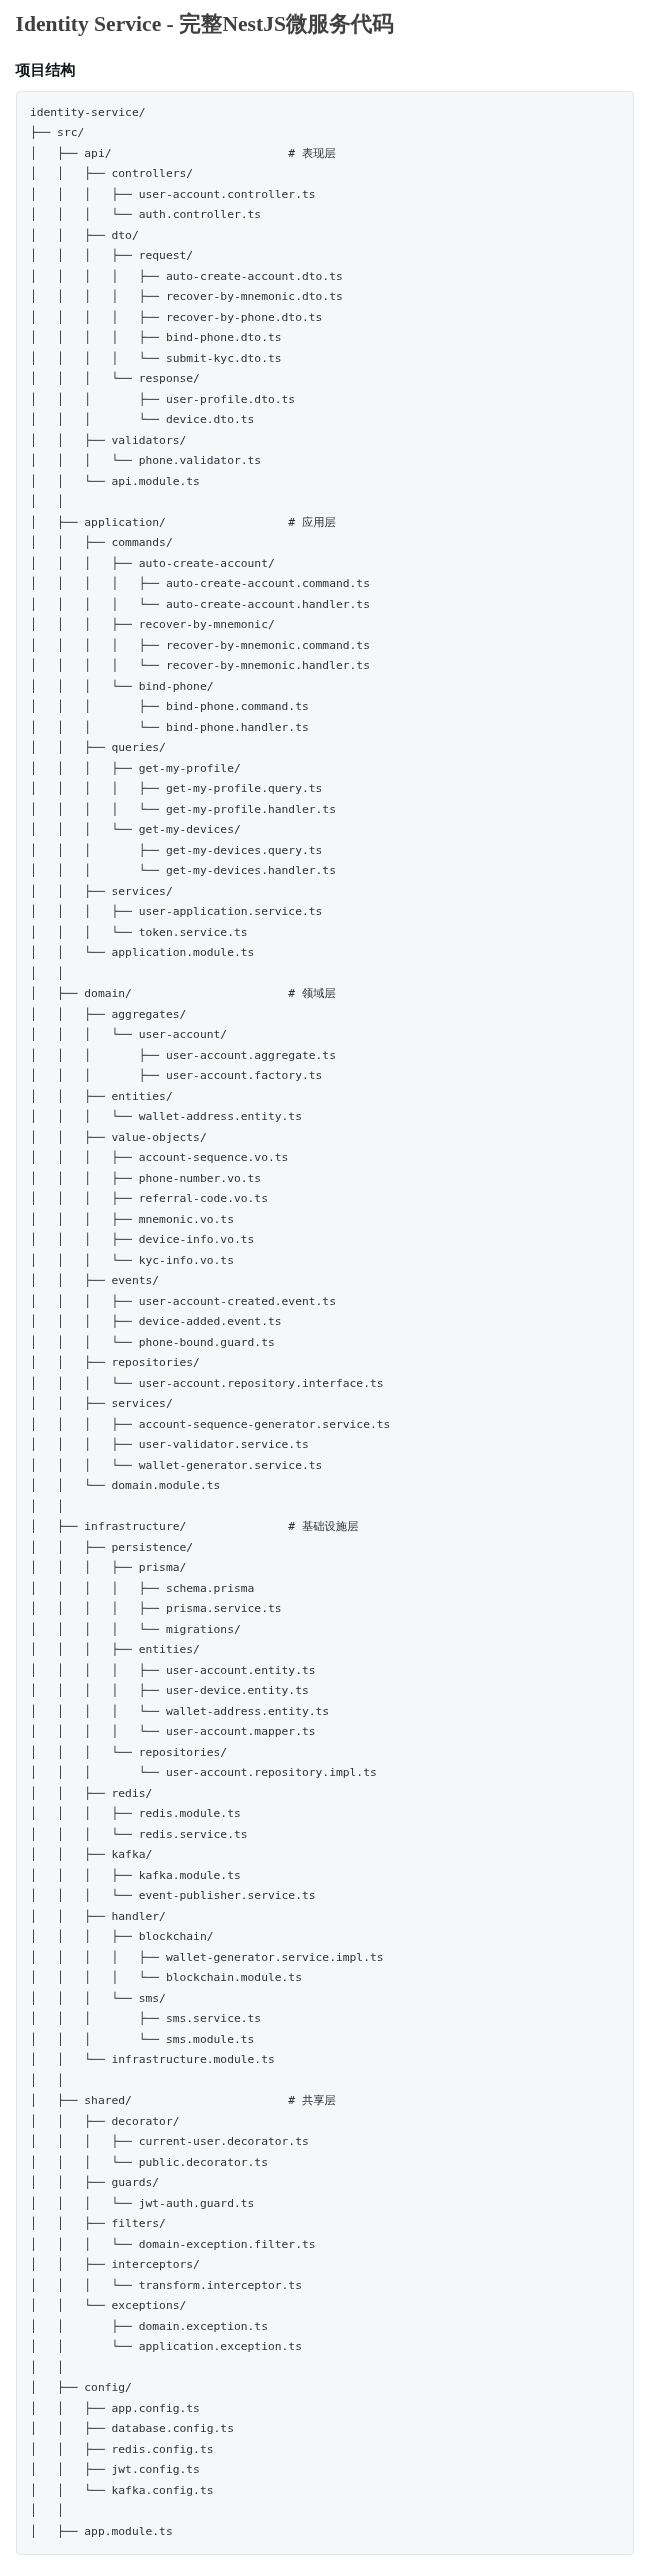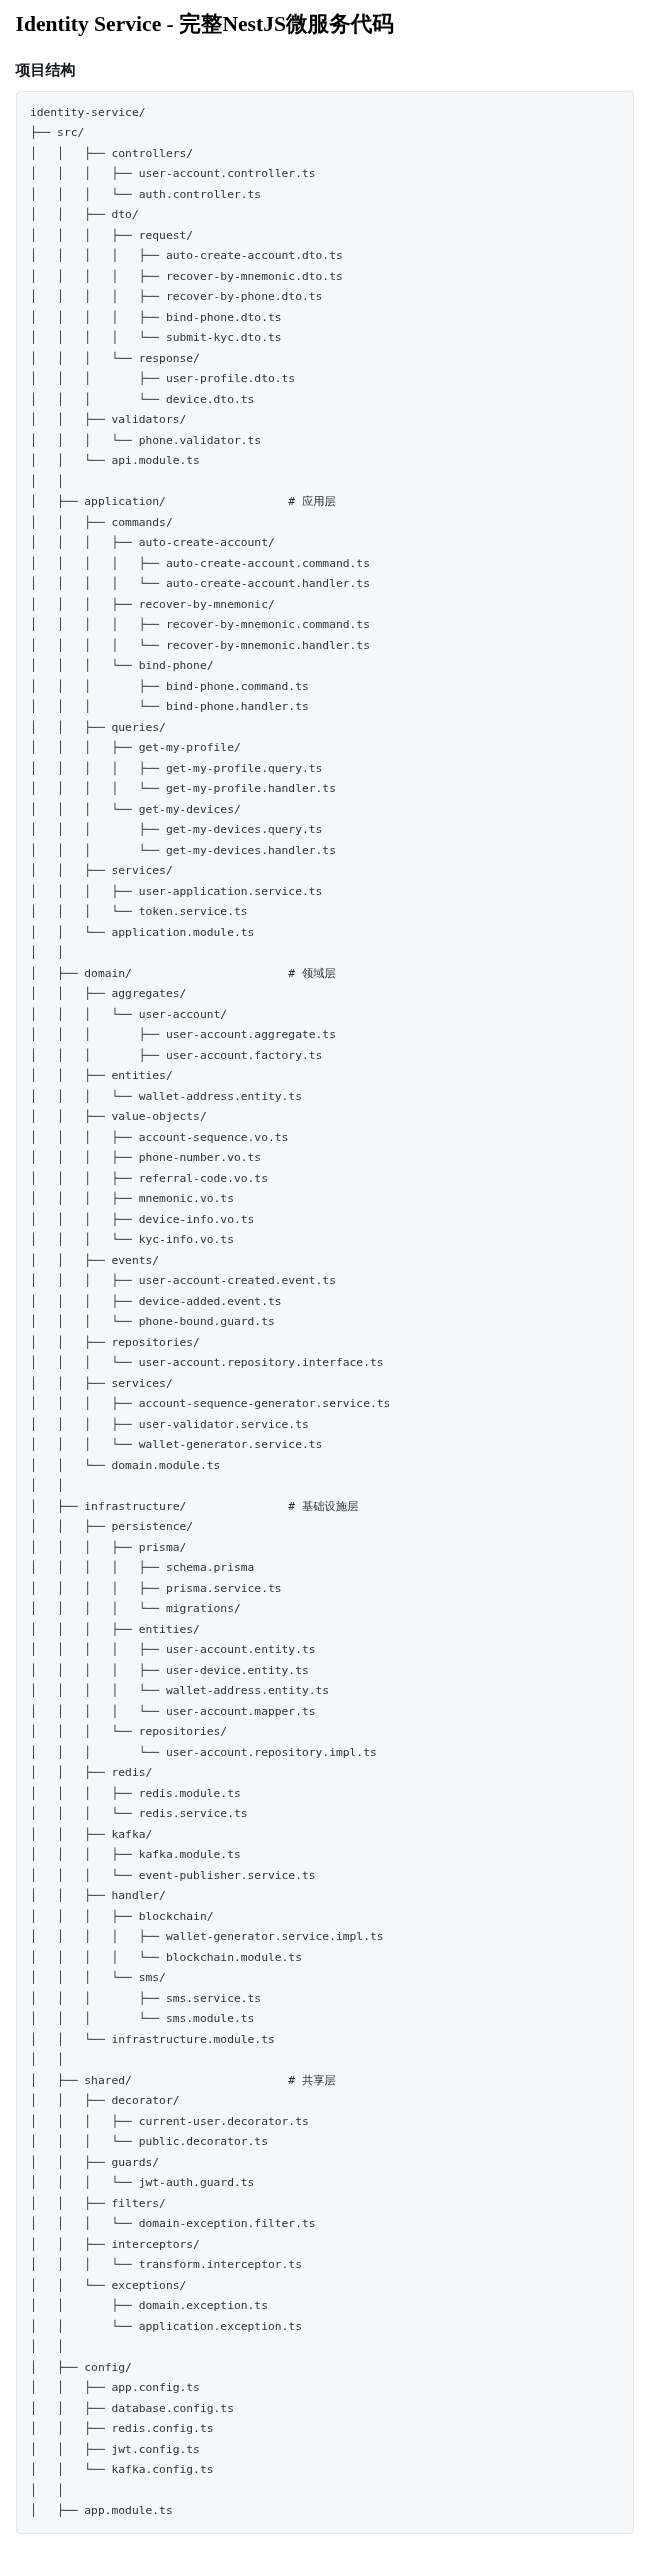--- a/index.html
+++ b/index.html
@@ -14,21 +14,21 @@
   }
   .page {
     padding: 12.4px 15.5px 20.6px 15.5px;
     box-sizing: border-box;
   }
   .doc-title {
     font-size: 21.6px;
     line-height: 1.2;
     font-weight: 700;
     margin: 0 0 23px 0;
-    color: #000000;
+    color: #404040;
   }
   .section-heading {
     font-size: 15px;
     line-height: 1.2;
     font-weight: 700;
     margin: 0 0 11.3px 0;
     color: #111418;
     font-family: Liberation Serif, serif;
   }
   .code-block {
@@ -52,20 +52,21 @@
 
 <div class="page">
   <h1 class="doc-title">Identity Service - 完整NestJS微服务代码</h1>
 
   <h2 class="section-heading">项目结构</h2>
 
   <div class="code-block">
     <div id="tree-lines">
         <div class="code-line">identity-service/</div>
         <div class="code-line">├── src/</div>
+        <div class="code-line">│   ├── api/                          # 表现层</div>
         <div class="code-line">│   │   ├── controllers/</div>
         <div class="code-line">│   │   │   ├── user-account.controller.ts</div>
         <div class="code-line">│   │   │   └── auth.controller.ts</div>
         <div class="code-line">│   │   ├── dto/</div>
         <div class="code-line">│   │   │   ├── request/</div>
         <div class="code-line">│   │   │   │   ├── auto-create-account.dto.ts</div>
         <div class="code-line">│   │   │   │   ├── recover-by-mnemonic.dto.ts</div>
         <div class="code-line">│   │   │   │   ├── recover-by-phone.dto.ts</div>
         <div class="code-line">│   │   │   │   ├── bind-phone.dto.ts</div>
         <div class="code-line">│   │   │   │   └── submit-kyc.dto.ts</div>

